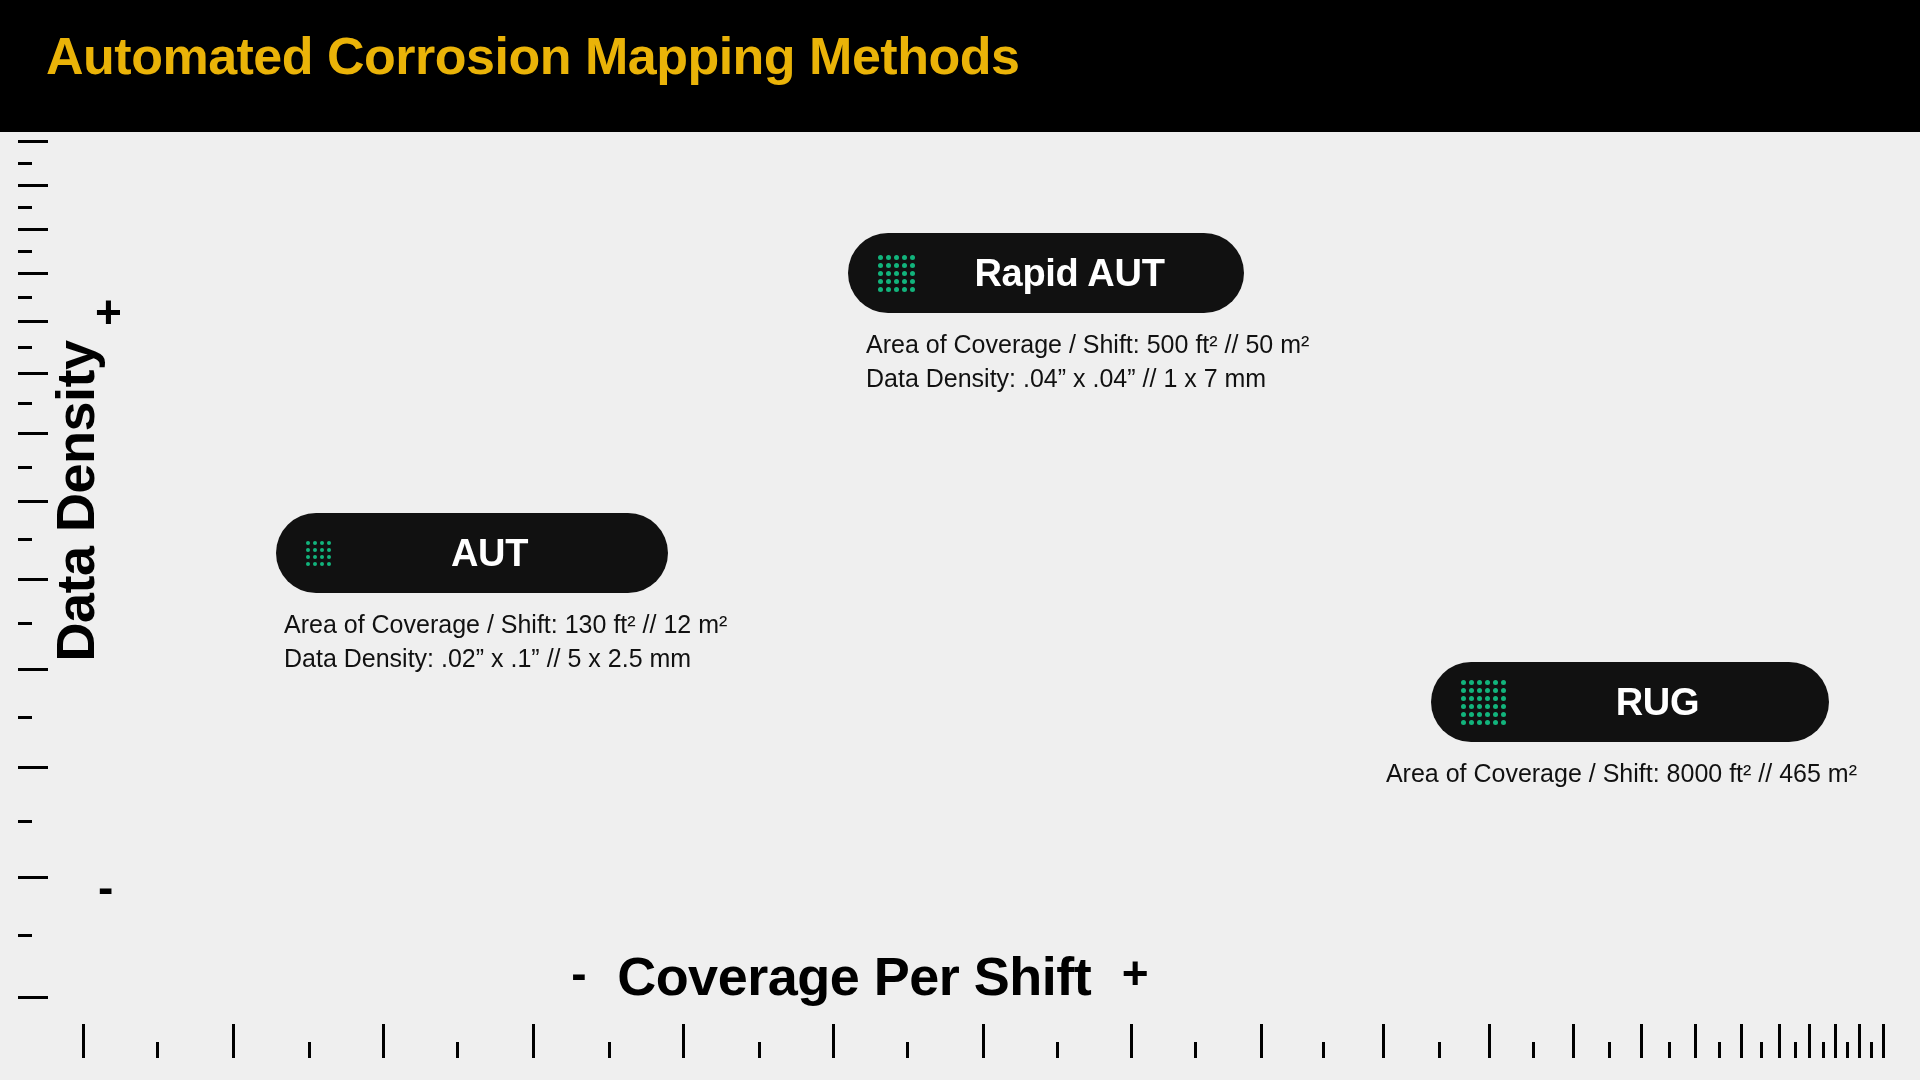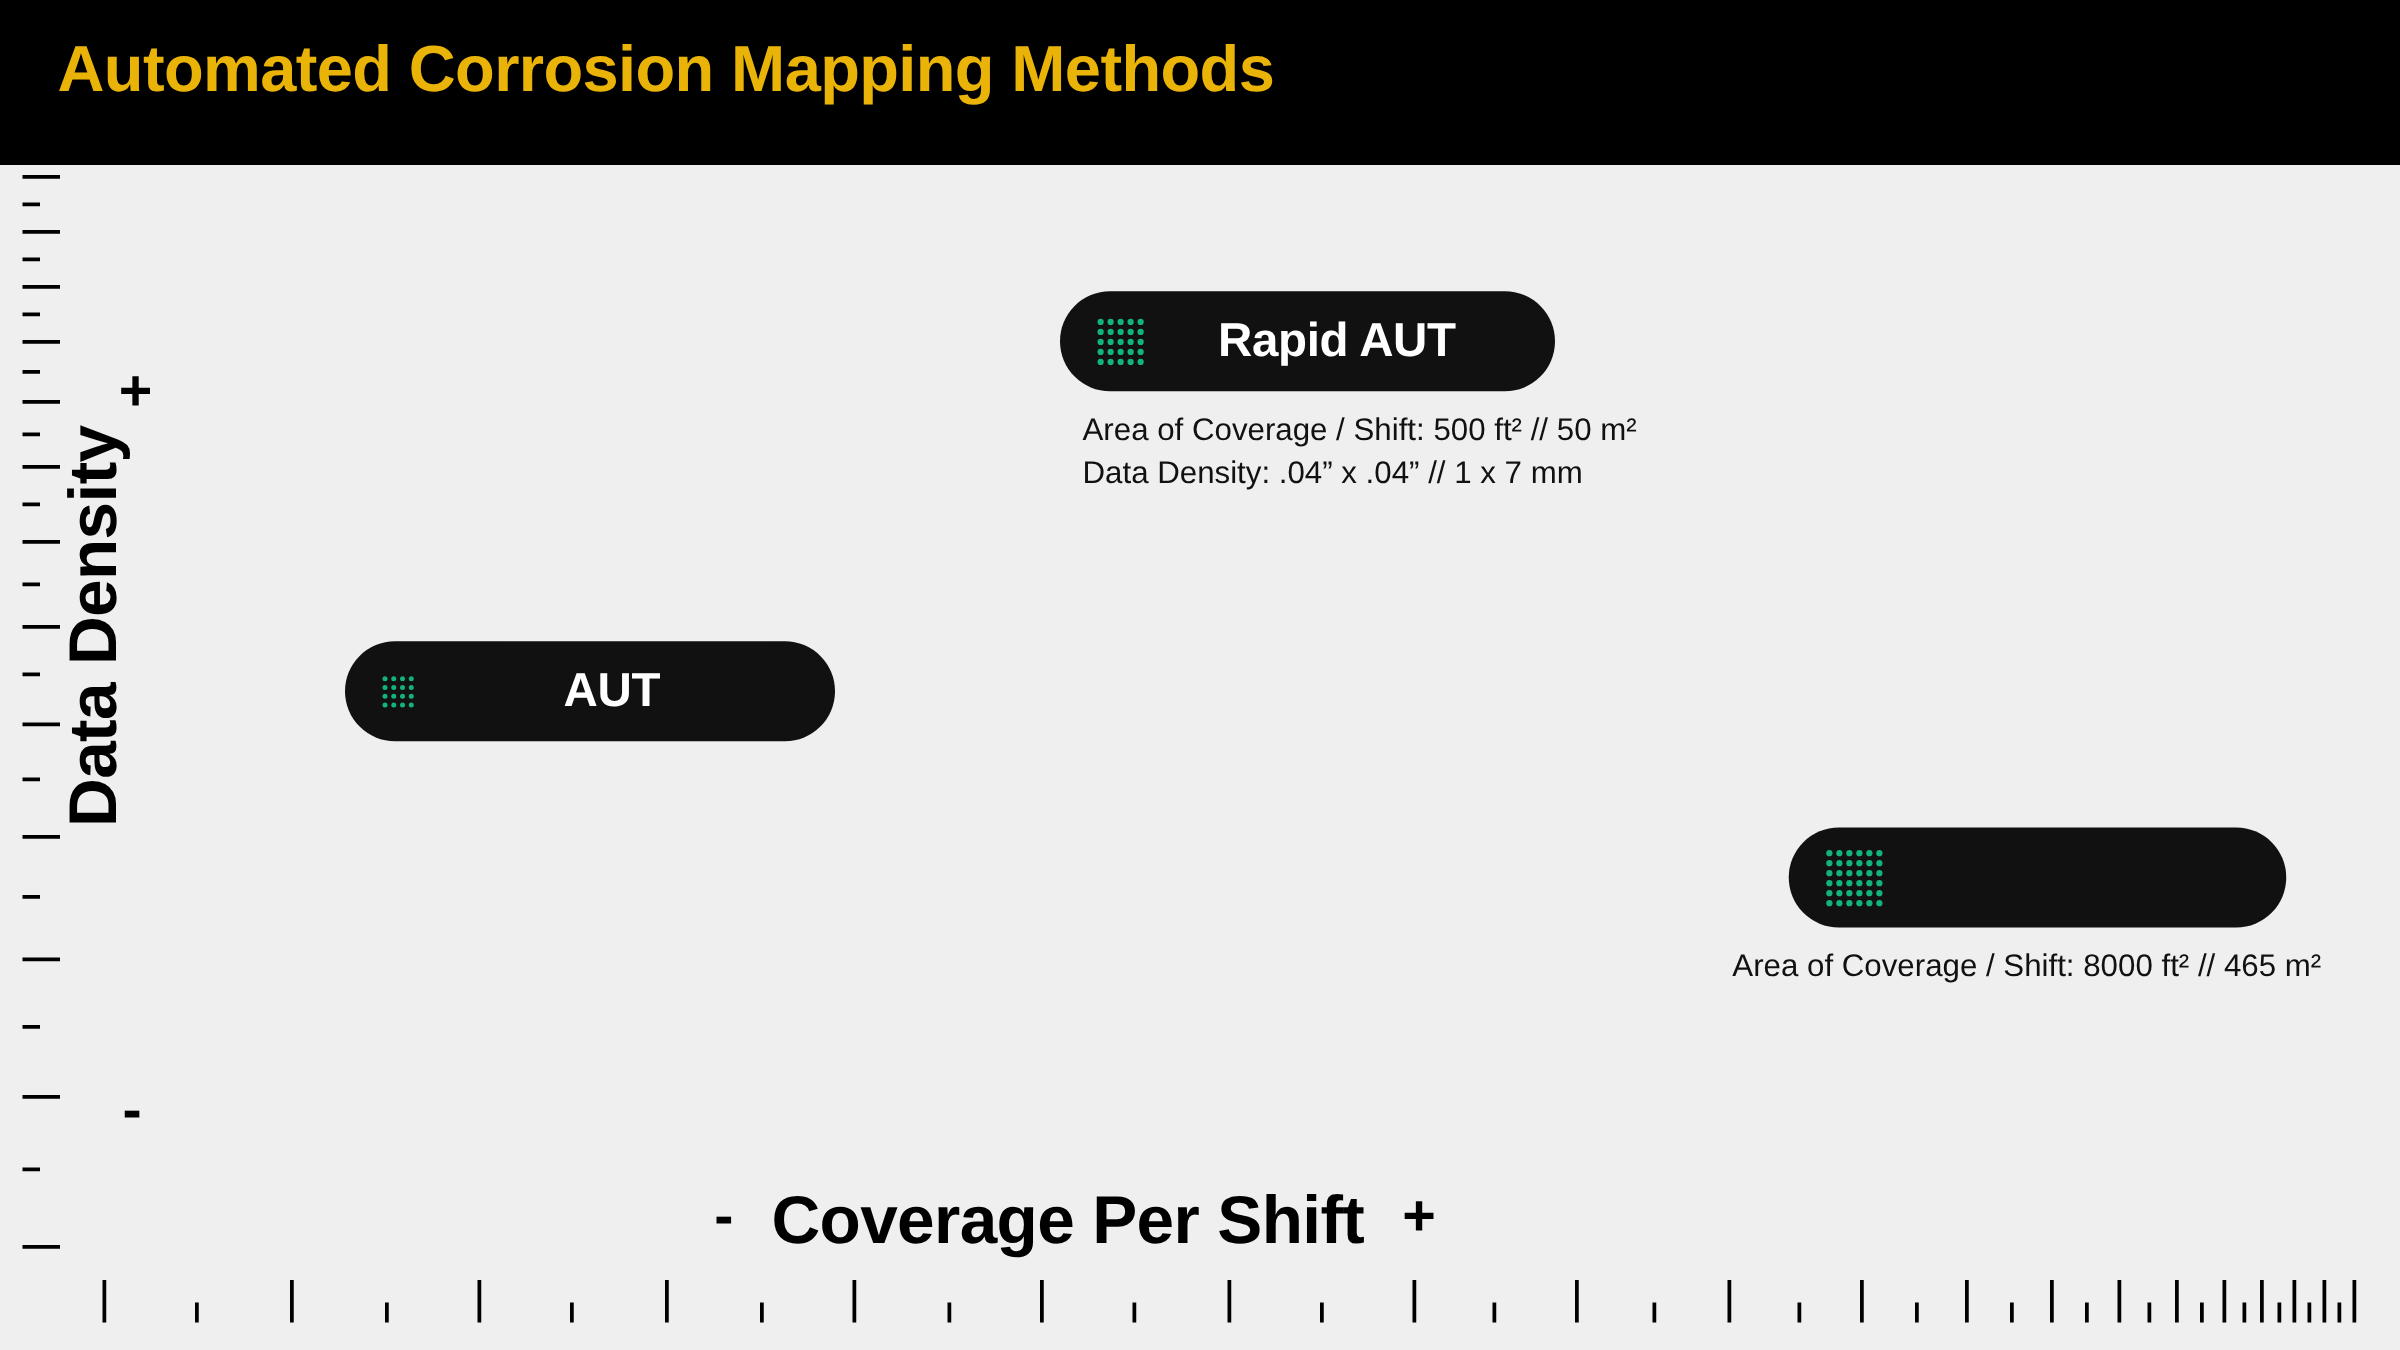--- a/index.html
+++ b/index.html
@@ -277,20 +277,34 @@
           <i style="width: 4px; height: 4px; background: rgb(18, 180, 124);"></i>
           <i style="width: 4px; height: 4px; background: rgb(18, 180, 124);"></i>
           <i style="width: 4px; height: 4px; background: rgb(18, 180, 124);"></i>
           <i style="width: 4px; height: 4px; background: rgb(18, 180, 124);"></i>
           <i style="width: 4px; height: 4px; background: rgb(18, 180, 124);"></i>
           <i style="width: 4px; height: 4px; background: rgb(18, 180, 124);"></i>
           <i style="width: 4px; height: 4px; background: rgb(18, 180, 124);"></i>
         </span>
       <span class="pill-label">AUT</span>
     </div>
+    <div class="node-stats">
+      <div>
+        <span class="lbl">Area of Coverage / Shift:</span>
+        <span class="val">130 ft²</span>
+        <span class="val">//</span>
+        <span class="val">12 m²</span>
+      </div>
+      <div>
+        <span class="lbl">Data Density:</span>
+        <span class="val">.02” x .1”</span>
+        <span class="val">//</span>
+        <span class="val">5 x 2.5 mm</span>
+      </div>
+    </div>
   </div>
 
   <div class="node" id="node-rapid-aut">
     <div class="pill">
       <span class="pill-dots" style="grid-template-columns: repeat(5, 5px);">
           <i style="width: 5px; height: 5px; background: rgb(18, 180, 124);"></i>
           <i style="width: 5px; height: 5px; background: rgb(18, 180, 124);"></i>
           <i style="width: 5px; height: 5px; background: rgb(18, 180, 124);"></i>
           <i style="width: 5px; height: 5px; background: rgb(18, 180, 124);"></i>
           <i style="width: 5px; height: 5px; background: rgb(18, 180, 124);"></i>
@@ -366,20 +380,21 @@
           <i style="width: 5px; height: 5px; background: rgb(18, 180, 124);"></i>
           <i style="width: 5px; height: 5px; background: rgb(18, 180, 124);"></i>
           <i style="width: 5px; height: 5px; background: rgb(18, 180, 124);"></i>
           <i style="width: 5px; height: 5px; background: rgb(18, 180, 124);"></i>
           <i style="width: 5px; height: 5px; background: rgb(18, 180, 124);"></i>
           <i style="width: 5px; height: 5px; background: rgb(18, 180, 124);"></i>
           <i style="width: 5px; height: 5px; background: rgb(18, 180, 124);"></i>
           <i style="width: 5px; height: 5px; background: rgb(18, 180, 124);"></i>
           <i style="width: 5px; height: 5px; background: rgb(18, 180, 124);"></i>
         </span>
+      <span class="pill-label">RUG</span>
     </div>
     <div class="node-stats">
       <div>
         <span class="lbl">Area of Coverage / Shift:</span>
         <span class="val">8000 ft²</span>
         <span class="val">//</span>
         <span class="val">465 m²</span>
       </div>
     </div>
   </div>

